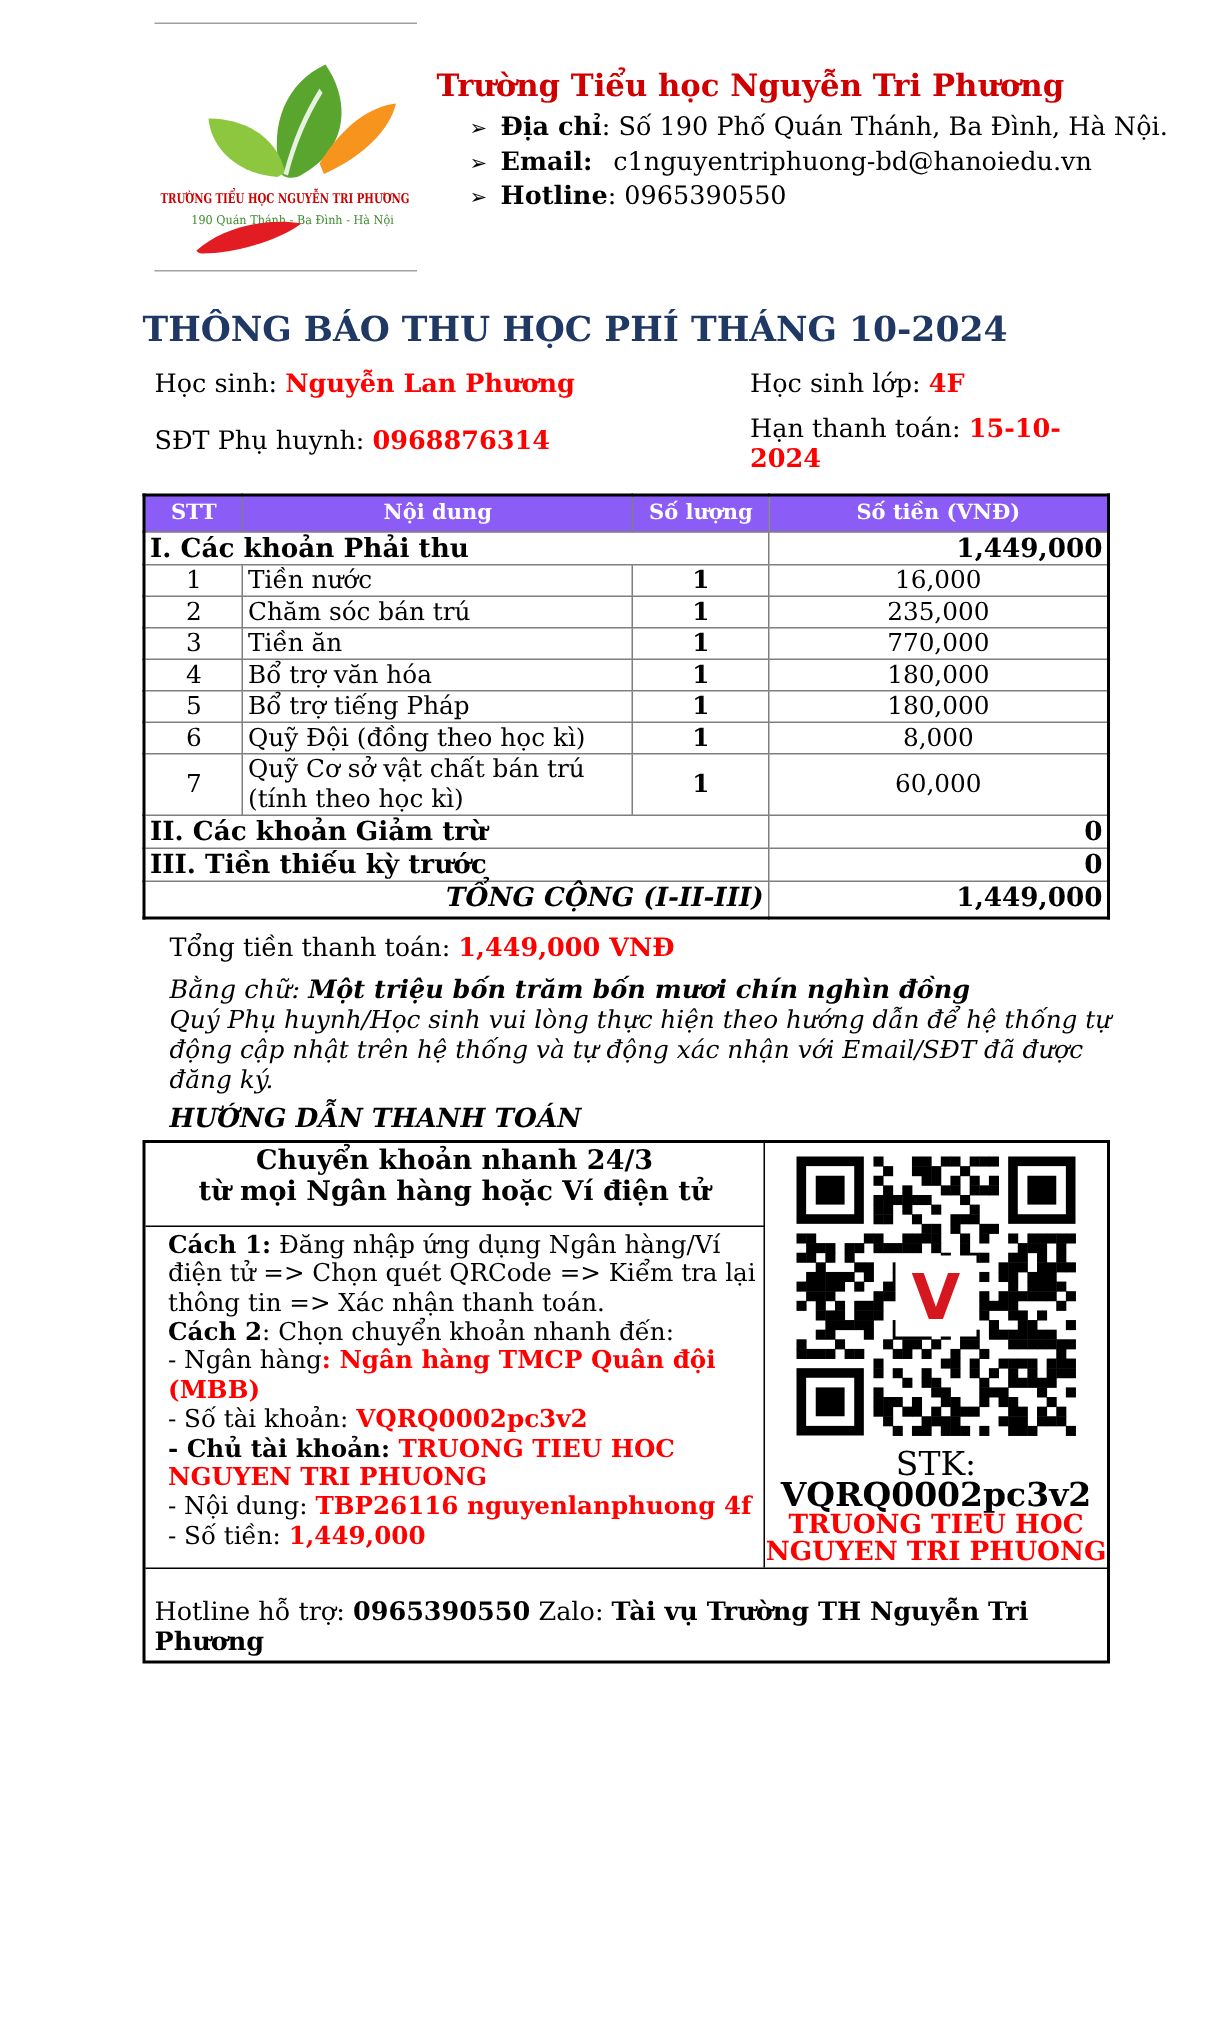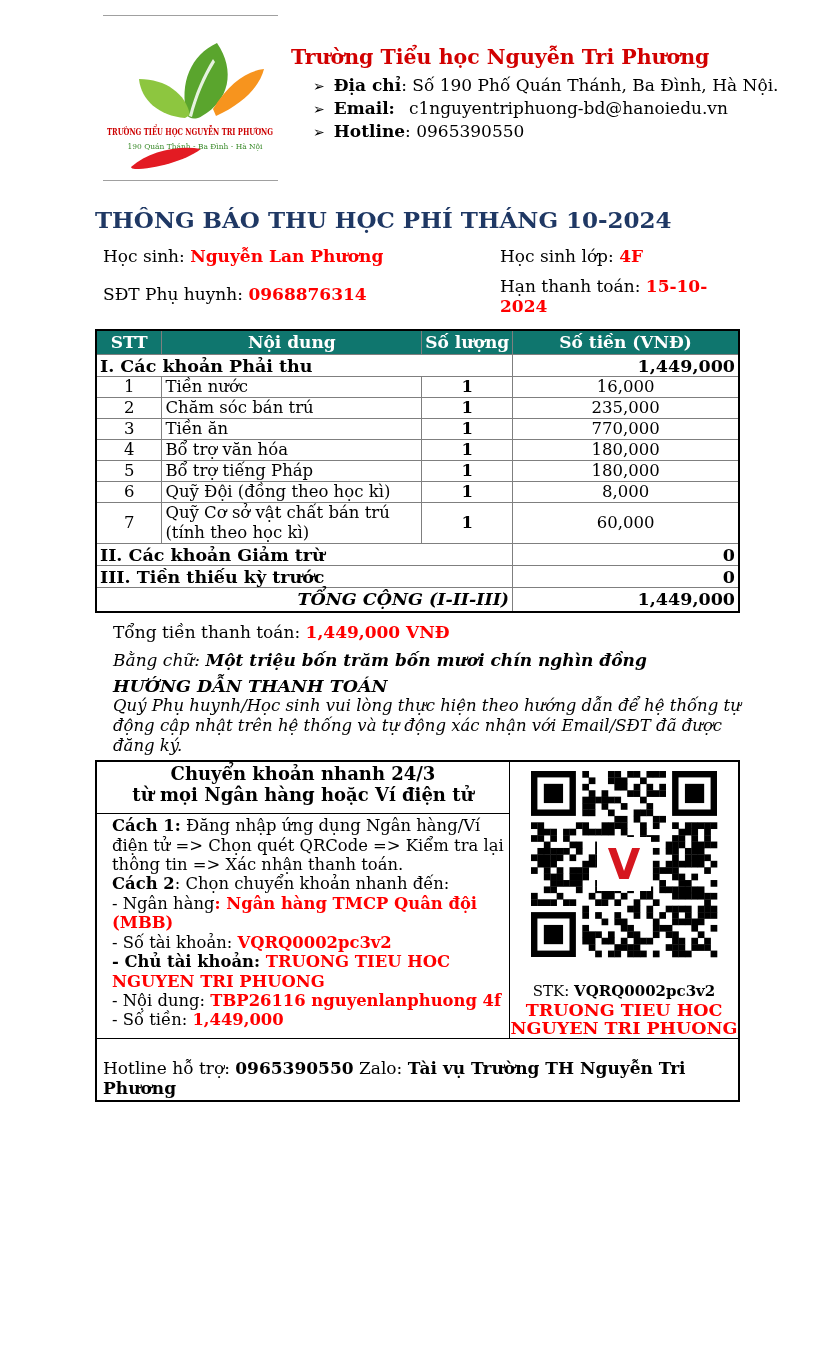--- a/index.html
+++ b/index.html
@@ -34,21 +34,21 @@
   .student .col-left  { width:397px; }
   .student .col-right { width:225px; }
   .field { line-height:20px; }
   .fld-gap-l { margin-top:18px; }
   .fld-gap-r { margin-top:10px; }
   .val-red { color:#ff0000; font-weight:bold; }
 
   
   table.fee { margin-top:13px; width:645px; border-collapse:collapse; border:2px solid #000; }
   table.fee th, table.fee td { border:1px solid #7f7f7f; padding:0 3px; line-height:20px; font-size:16.5px; }
-  table.fee thead th { background:#0f766e; color:#fff; font-size:17px; line-height:19px; padding:2px 2px; }
+  table.fee thead th { background:#8b5cf6; color:#fff; font-size:14px; line-height:19px; padding:2px 2px; }
   td.c { text-align:center; }
   td.r { text-align:right; }
   tr.section td { font-weight:bold; font-size:17.5px; height:22px; }
   tr.item td { height:21px; }
   td.qty { font-weight:bold; text-align:center; }
   tr.total td { font-weight:bold; font-style:italic; font-size:17.5px; height:24px; }
   tr.total td.amount { font-style:normal; }
   td.amount { font-weight:bold; text-align:right; }
 
   
@@ -69,21 +69,21 @@
   }
   .pay-body {
     grid-column:1; grid-row:2; border-right:1px solid #000;
     padding:2px 4px 2px 15px; font-size:16.4px; line-height:19.4px; min-height:212px;
   }
   .pay-right { grid-column:2; grid-row:1 / 3; text-align:center; padding-top:5px; }
   .pay-note { grid-column:1 / 3; border-top:1px solid #000; padding:1px 6px 2px 6px; }
   .note-text { font-style:italic; font-size:16.3px; line-height:18.6px; }
   .hot-line { font-size:17px; line-height:20px; margin-top:18px; }
   .redb { color:#ff0000; font-weight:bold; }
-  .stk-line { font-size:15px; line-height:20px; margin-top:16px; }
+  .stk-line { font-size:22px; line-height:20px; margin-top:2px; }
   .qr-owner { color:#ff0000; font-weight:bold; font-size:17.5px; line-height:18.5px; }
 </style>
 </head>
 <body>
 
 <div class="page">
   <div class="content">
 
     <div class="header">
       <div class="logo-box">
@@ -210,22 +210,22 @@
         </tr>
       </tbody>
     </table>
 
     <div class="sum-line l1">
       <span>Tổng tiền thanh toán: </span><span class="val-red">1,449,000 VNĐ</span>
     </div>
     <div class="sum-line l2">
       <span>Bằng chữ: </span><b>Một triệu bốn trăm bốn mươi chín nghìn đồng</b>
     </div>
+    <div class="sum-line l4">Quý Phụ huynh/Học sinh vui lòng thực hiện theo hướng dẫn để hệ thống tự động cập nhật trên hệ thống và tự động xác nhận với Email/SĐT đã được đăng ký.</div>
     <div class="sum-line l3">HƯỚNG DẪN THANH TOÁN</div>
-    <div class="sum-line l4">Quý Phụ huynh/Học sinh vui lòng thực hiện theo hướng dẫn để hệ thống tự động cập nhật trên hệ thống và tự động xác nhận với Email/SĐT đã được đăng ký.</div>
 
     <div class="paybox">
       <div class="pay-title">
         <div>Chuyển khoản nhanh 24/3</div>
         <div>từ mọi Ngân hàng hoặc Ví điện tử</div>
       </div>
       <div class="pay-body">
         <b>Cách 1:</b><span> Đăng nhập ứng dụng Ngân hàng/Ví điện tử =&gt; Chọn quét QRCode =&gt; Kiểm tra lại thông tin =&gt; Xác nhận thanh toán.</span><br>
         <b>Cách 2</b><span>: Chọn chuyển khoản nhanh đến:</span><br>
         <span>- Ngân hàng</span><span class="redb">: Ngân hàng TMCP Quân đội (MBB)</span><br>

